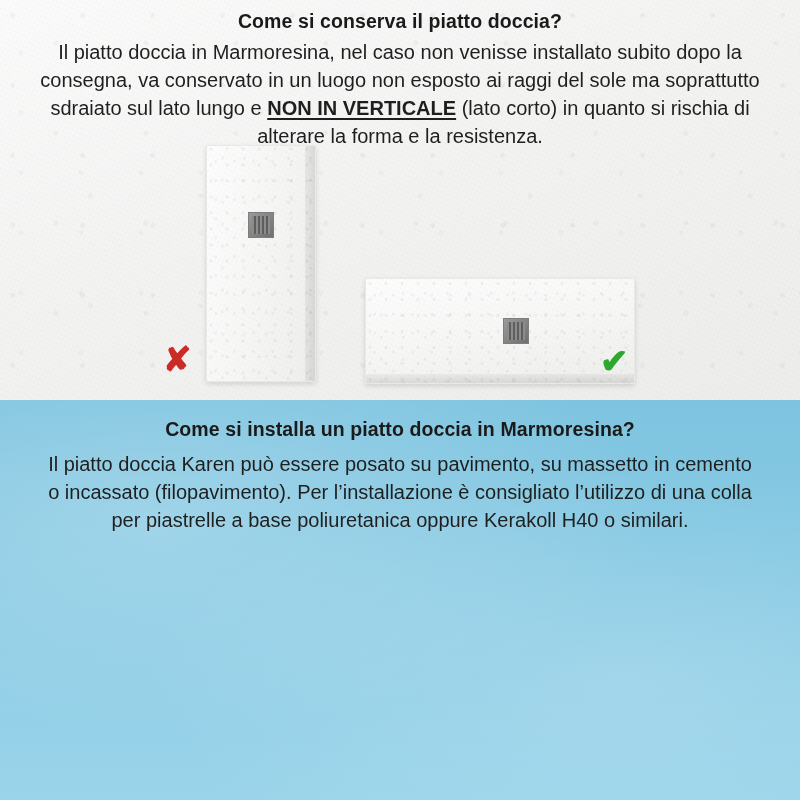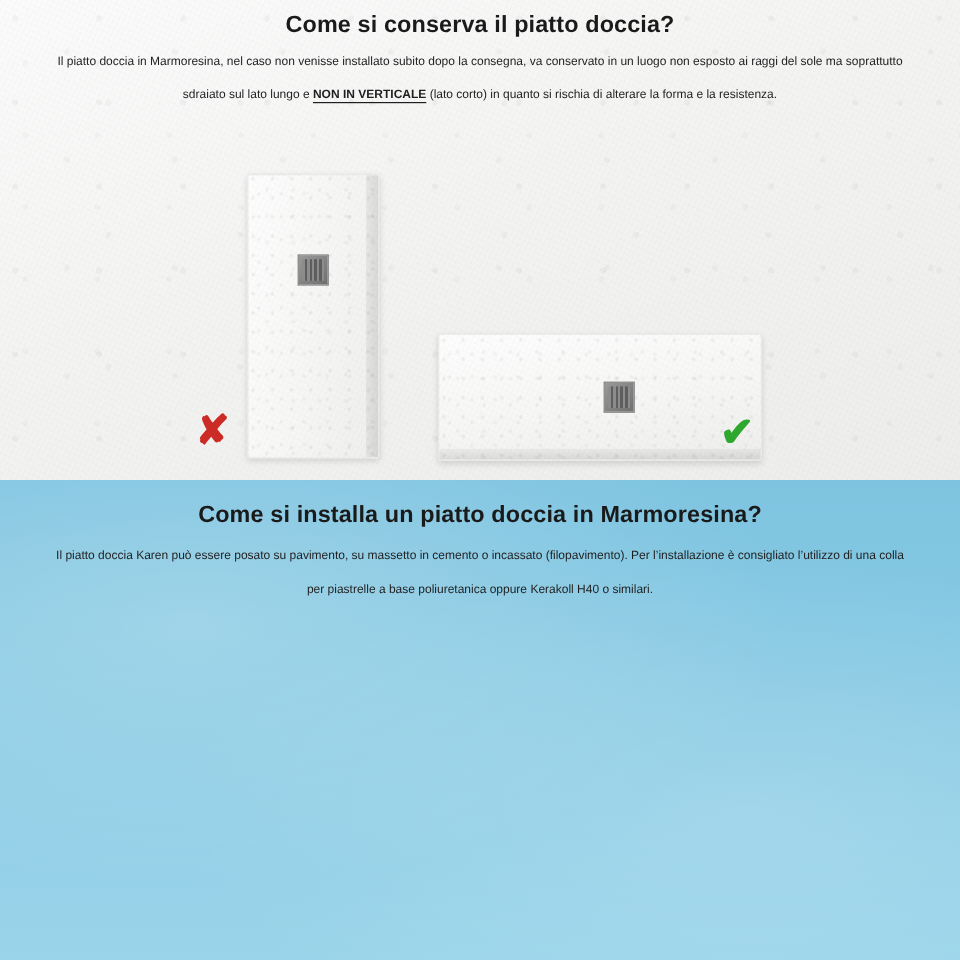--- a/index.html
+++ b/index.html
@@ -78,21 +78,21 @@
   }
   .heading-top { top: 10px; }
   .heading-bottom { top: 18px; }
 
   .body-text {
     position: absolute;
     left: 40px;
     width: 720px;
     text-align: center;
     color: #1f1f1f;
-    font-size: 10px;
+    font-size: 20px;
     line-height: 28px;
   }
   .body-top { top: 38px; }
   .body-bottom { top: 50px; }
 
   .nowrap-underline {
     font-weight: bold;
     text-decoration: underline;
     text-underline-offset: 3px;
   }

